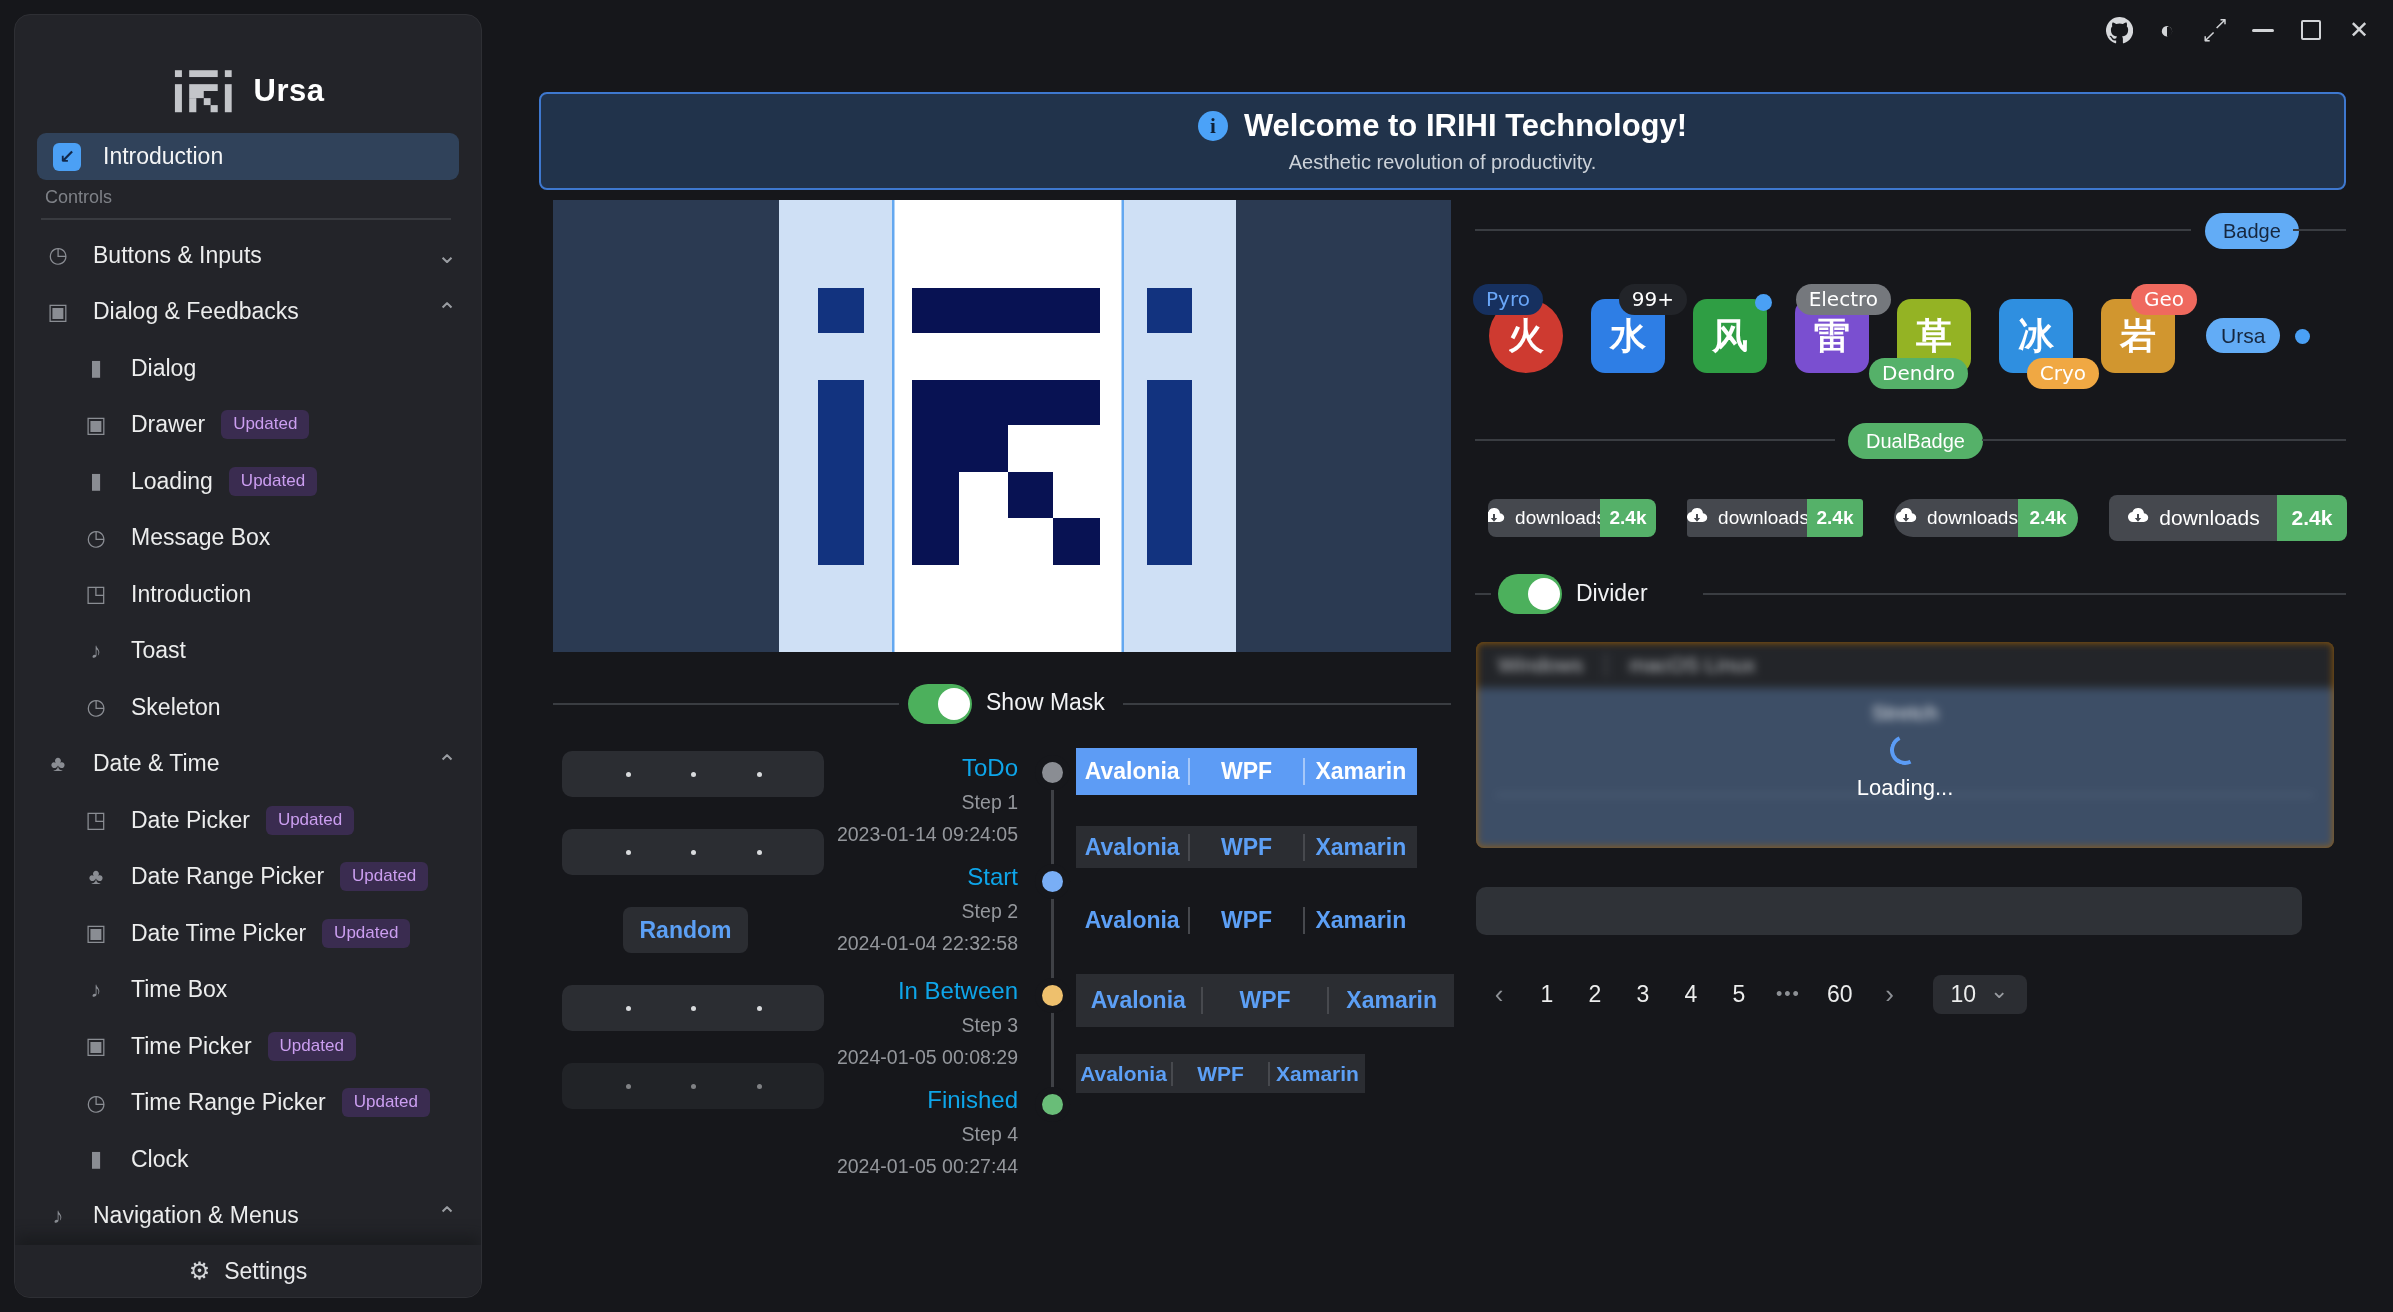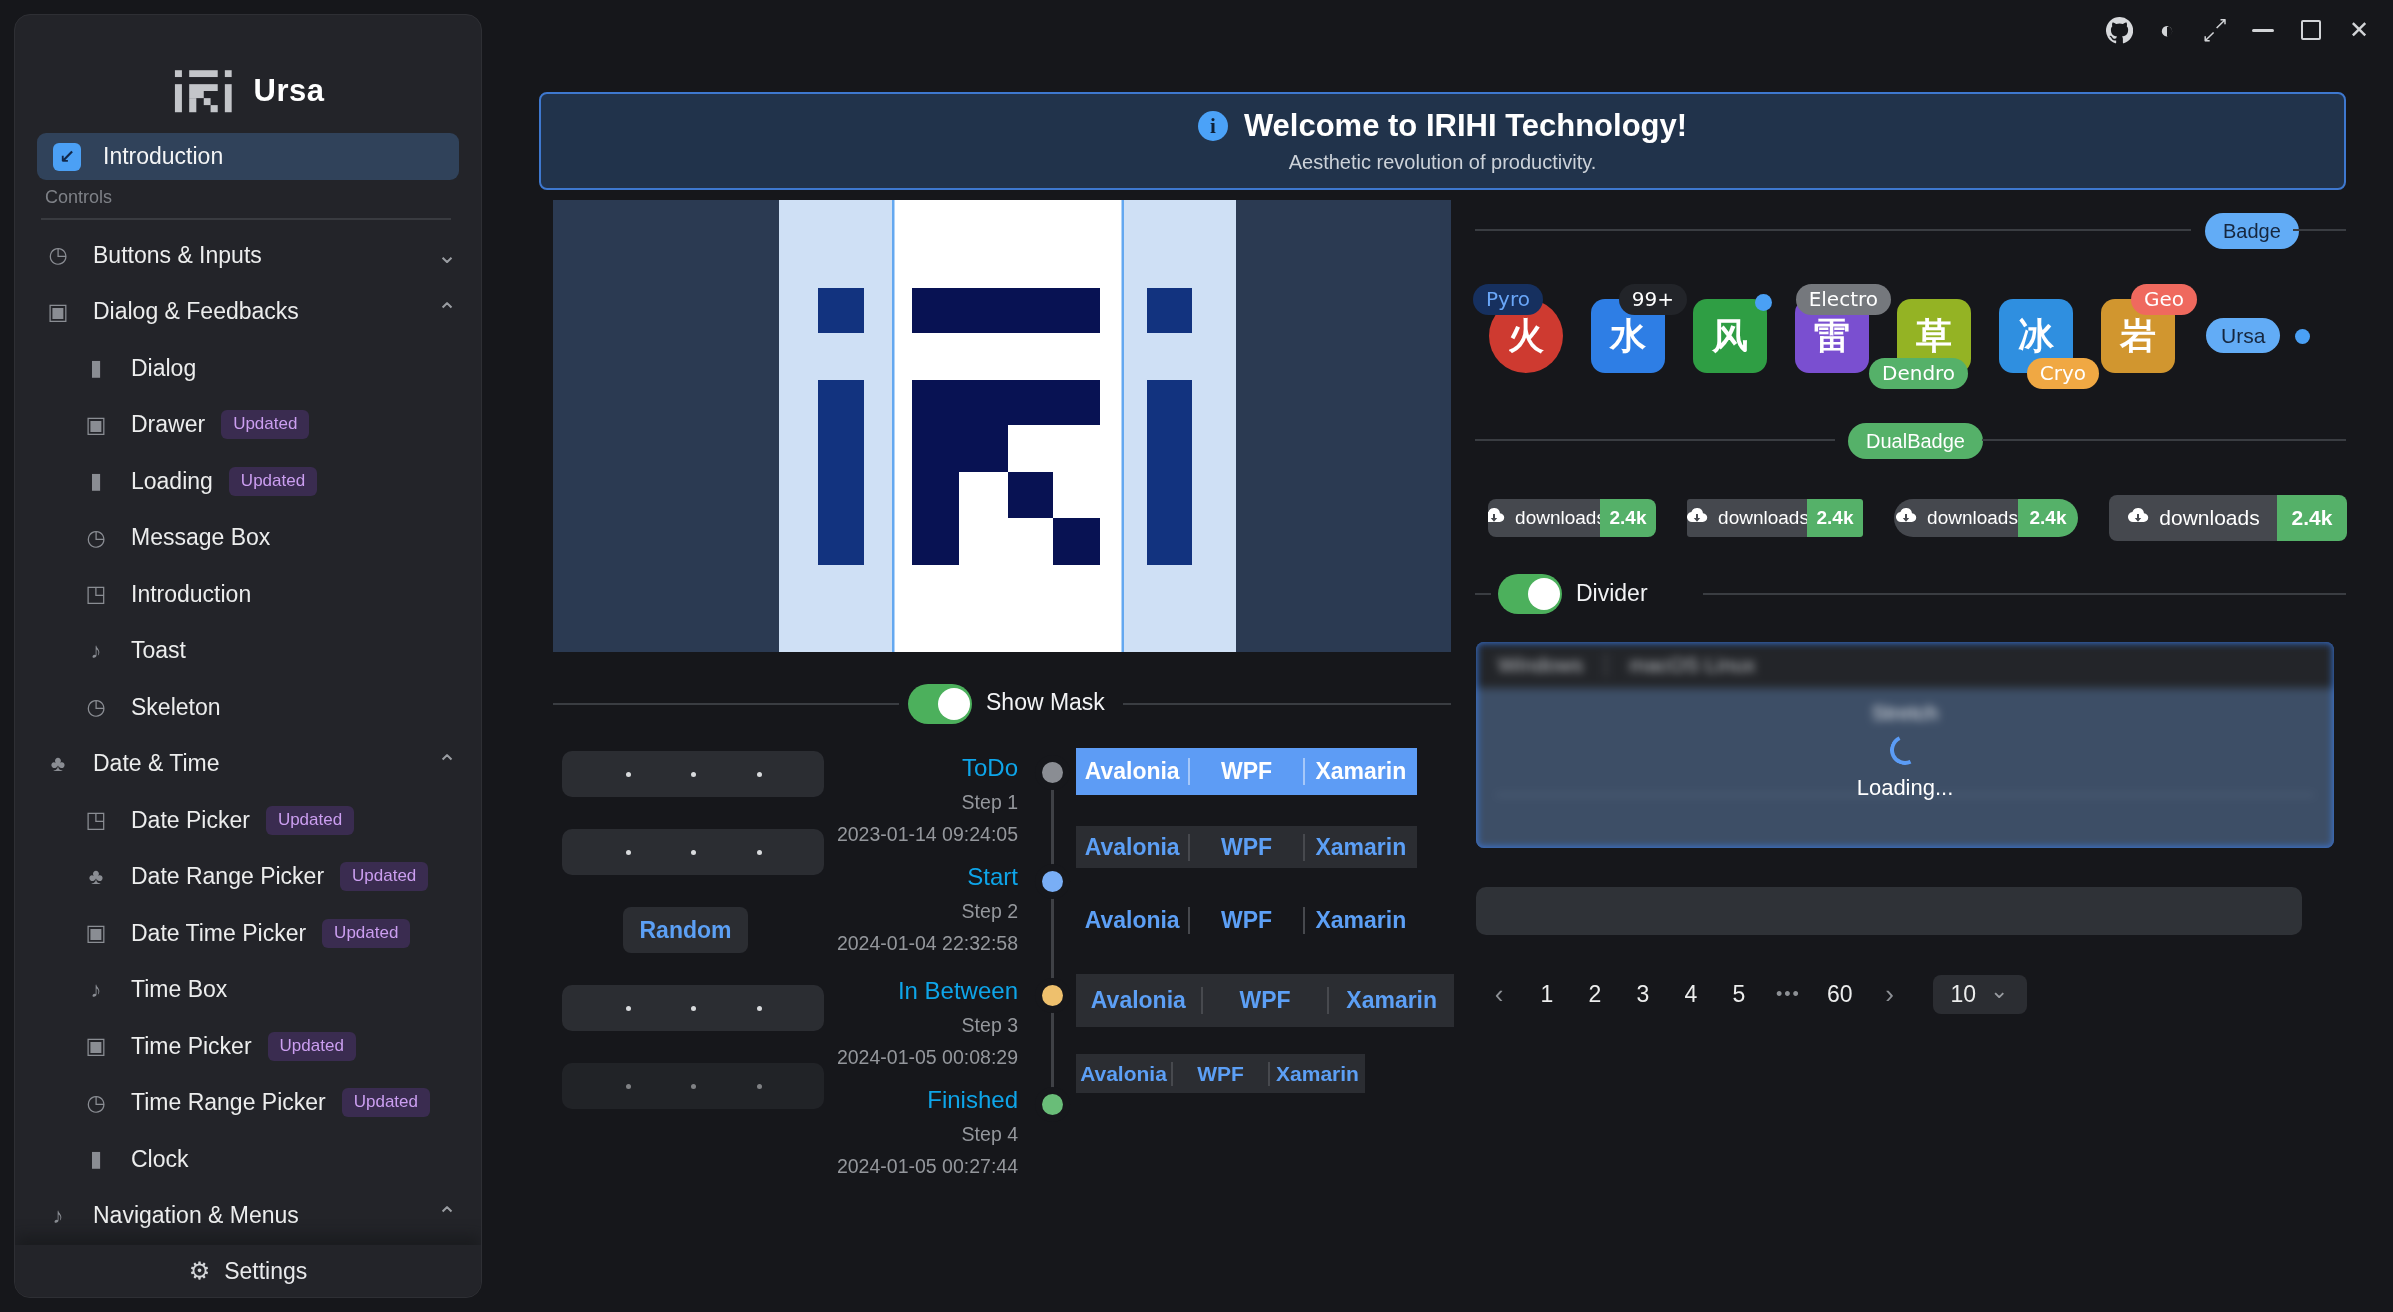--- a/index.html
+++ b/index.html
@@ -130,21 +130,21 @@
   .dualbadge { display:flex; align-items:stretch; overflow:hidden; cursor:default; }
   .dualbadge .left { background:#45484e; color:#fff; display:flex; align-items:center; gap:9px; justify-content:center; }
   .dualbadge .right { background:#55b169; color:#fff; display:flex; align-items:center; justify-content:center; font-weight:bold; }
   .dualbadge svg { width:24px; height:24px; flex:none; }
   
   .divtoggle-row { position:absolute; left:1475px; top:574px; width:871px; height:40px; }
   .divtoggle-row .toggle { position:absolute; left:23px; top:0; }
   .divtoggle-row .lbl { position:absolute; left:101px; top:6px; font-size:23px; color:#f2f3f5; }
   
   .loading-panel { position:absolute; left:1476px; top:642px; width:858px; height:206px;
-    border-radius:8px; overflow:hidden; background:#3b82f6; }
+    border-radius:8px; overflow:hidden; background:#a16207; }
   .lp-blur { position:absolute; inset:0; filter:blur(4px); }
   .lp-header { position:absolute; left:0; top:0; right:0; height:46px; background:#232529;
     display:flex; align-items:center; gap:0; }
   .lp-tab { font-size:21px; color:#c0c3c7; padding:0 22px; cursor:pointer; }
   .lp-sep { width:2px; height:24px; background:#4a4c52; }
   .lp-body { position:absolute; top:46px; left:0; right:0; bottom:0; background:#3d4e66; }
   .lp-stretch { position:absolute; top:13px; width:100%; text-align:center; font-size:21px; color:#e8ebef; }
   .lp-divider { position:absolute; top:106px; left:20px; right:20px; height:2px; background:#55657c; }
   .lp-overlay { position:absolute; left:0; right:0; top:46px; bottom:0; display:flex;
     flex-direction:column; align-items:center; justify-content:center; gap:10px; z-index:4; }

